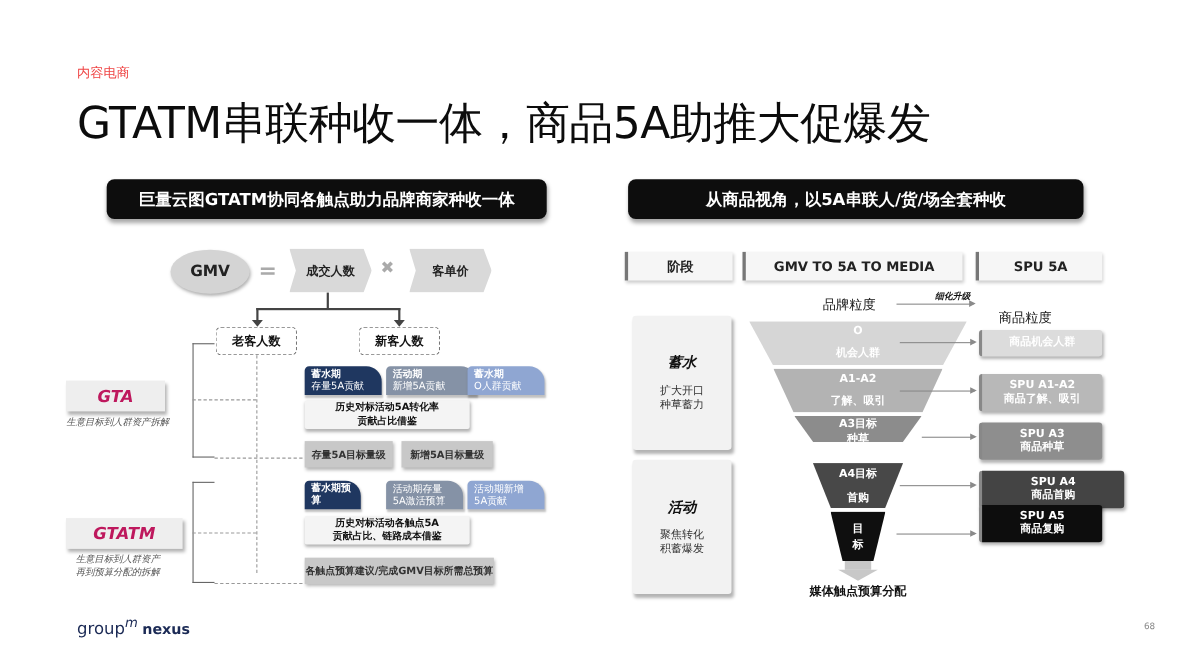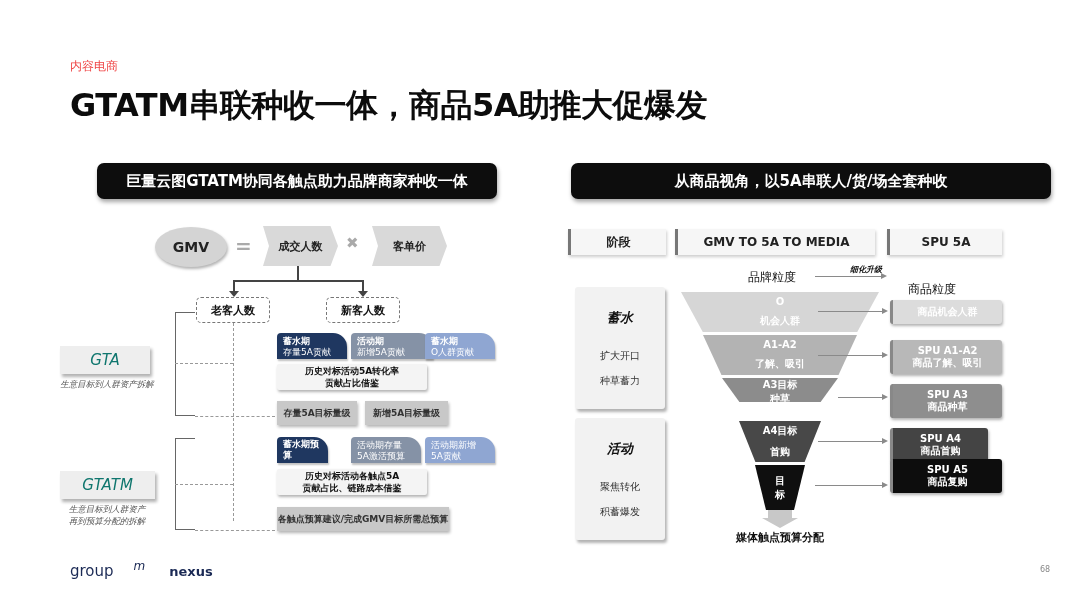--- a/index.html
+++ b/index.html
@@ -1,30 +1,30 @@
 <!DOCTYPE html>
 <html><head>
 <meta charset="utf-8">
 <style>
   * { box-sizing: border-box; margin: 0; padding: 0; }
   body { width: 1080px; height: 608px; background: #ffffff; font-family: "DejaVu Sans", sans-serif; position: relative; overflow: hidden; color: #111; }
   .abs { position: absolute; }
   .subtitle { left: 70px; top: 58px; font-size: 12px; color: #ef4444; }
-  .title { left: 70px; top: 84px; font-size: 32px; font-weight: bold; color: #0c0c0c; letter-spacing: -0.5px; }
+  .title { left: 70px; top: 84px; font-size: 40px; font-weight: normal; color: #0c0c0c; letter-spacing: -0.5px; }
   .banner { background: #0d0d0d; color: #fff; border-radius: 7px; font-size: 15px; font-weight: bold; display: flex; align-items: center; justify-content: center; box-shadow: 1px 3px 4px rgba(0,0,0,0.35); }
   .ellipse { background: #d4d4d4; border-radius: 50%; display:flex; align-items:center; justify-content:center; font-weight:bold; font-size:14px; color:#222; box-shadow: 1px 2px 3px rgba(0,0,0,0.3); }
   .chev { background: #d9d9d9; display:flex; align-items:center; justify-content:center; font-weight:bold; font-size:11px; color:#222; clip-path: polygon(0 0, 90% 0, 100% 50%, 90% 100%, 0 100%, 8% 50%); }
   .dashbox { border: 1px dashed #777; border-radius: 5px; display:flex; align-items:center; justify-content:center; font-size:11px; font-weight:bold; background:#fff; }
   .tab { border-radius: 4px 14px 0 0; color:#fff; font-size:9px; line-height:11px; padding:3px 6px; box-shadow: 1px 2px 2px rgba(0,0,0,0.25); }
   .whitebox { background:#f4f4f4; border-radius:2px; box-shadow: 1px 2px 3px rgba(0,0,0,0.3); display:flex; align-items:center; justify-content:center; text-align:center; font-size:9px; font-weight:bold; line-height:12px; }
   .graybox { background:#c8c8c8; box-shadow: 1px 2px 3px rgba(0,0,0,0.3); display:flex; align-items:center; justify-content:center; font-size:9px; font-weight:bold; color:#333; }
-  .label-card { background:#eeeeee; box-shadow: 2px 3px 3px rgba(0,0,0,0.3); display:flex; align-items:center; justify-content:center; font-style:italic; font-weight:normal; font-size:15px; color:#0f766e; }
+  .label-card { background:#eeeeee; box-shadow: 2px 3px 3px rgba(0,0,0,0.3); display:flex; align-items:center; justify-content:center; font-style:italic; font-weight:bold; font-size:15px; color:#be185d; }
   .italic-note { font-style:italic; font-size:8.5px; color:#555; text-align:center; line-height:12px; }
   .hdr { background:#f6f6f6; border-left:3px solid #777; box-shadow: 1px 2px 3px rgba(0,0,0,0.2); display:flex; align-items:center; justify-content:center; font-size:12px; font-weight:bold; color:#222; }
-  .stage { background:#f2f2f2; border-radius:3px; box-shadow: 2px 3px 3px rgba(0,0,0,0.3); display:flex; flex-direction:column; align-items:center; justify-content:center; text-align:center;gap:12px; }
+  .stage { background:#f2f2f2; border-radius:3px; box-shadow: 2px 3px 3px rgba(0,0,0,0.3); display:flex; flex-direction:column; align-items:center; justify-content:center; text-align:center; }
   .stage .nm { font-style:italic; font-weight:bold; font-size:13px; margin-bottom:10px; }
   .stage .ds { font-size:10px; line-height:13px; color:#333; }
   .seg { display:flex; flex-direction:column; align-items:center; justify-content:space-around; color:#fff; font-size:10px; font-weight:bold; }
   .spu { border-radius:3px; border-left:3px solid #888; display:flex; flex-direction:column; align-items:center; justify-content:center; font-size:10px; font-weight:bold; line-height:12px; color:#fff; box-shadow: 1px 2px 3px rgba(0,0,0,0.3); }
   .arrowline { height:1px; background:#8a8a8a; }
   .arrowline::after { content:""; position:absolute; right:-2px; top:-3px; border-left:6px solid #8a8a8a; border-top:3.5px solid transparent; border-bottom:3.5px solid transparent; }
 </style>
 </head>
 <body>
 
@@ -72,21 +72,21 @@
   <div style="font-weight:bold">蓄水期</div>
   <div>O人群贡献</div>
 </div>
 <div class="abs whitebox" style="left:277px;top:364px;width:150px;height:26px;flex-direction:column;">
   <div>历史对标活动5A转化率</div>
   <div>贡献占比借鉴</div>
 </div>
 <div class="abs graybox" style="left:277px;top:401px;width:80px;height:24px;">存量5A目标量级</div>
 <div class="abs graybox" style="left:365px;top:401px;width:83px;height:24px;">新增5A目标量级</div>
 
-<div class="abs label-card" style="left:60px;top:471px;width:95px;height:28px;">GTATM</div>
+<div class="abs label-card" style="left:60px;top:471px;width:106px;height:28px;">GTATM</div>
 <div class="abs italic-note" style="left:52px;top:503px;width:110px;">
   <div>生意目标到人群资产</div>
   <div>再到预算分配的拆解</div>
 </div>
 
 <div class="abs tab" style="left:277px;top:437px;width:51px;height:26px;background:#1f3760;display:flex;align-items:center;">
   <div style="font-weight:bold">蓄水期预算</div>
 </div>
 <div class="abs tab" style="left:351px;top:437px;width:70px;height:26px;background:#8592a6;">
   <div>活动期存量</div>
@@ -95,21 +95,21 @@
 <div class="abs tab" style="left:425px;top:437px;width:70px;height:26px;background:#8fa6d2;">
   <div>活动期新增</div>
   <div>5A贡献</div>
 </div>
 <div class="abs whitebox" style="left:277px;top:469px;width:150px;height:26px;flex-direction:column;">
   <div>历史对标活动各触点5A</div>
   <div>贡献占比、链路成本借鉴</div>
 </div>
 <div class="abs graybox" style="left:277px;top:507px;width:172px;height:24px;">各触点预算建议/完成GMV目标所需总预算</div>
 
-<div class="abs banner" style="left:571px;top:163px;width:480px;height:36px;">从商品视角，以5A串联人/货/场全套种收</div>
+<div class="abs banner" style="left:571px;top:163px;width:414px;height:36px;">从商品视角，以5A串联人/货/场全套种收</div>
 
 <div class="abs hdr" style="left:568px;top:229px;width:98px;height:26px;">阶段</div>
 <div class="abs hdr" style="left:675px;top:229px;width:200px;height:26px;">GMV TO 5A TO MEDIA</div>
 <div class="abs hdr" style="left:887px;top:229px;width:115px;height:26px;">SPU 5A</div>
 
 <div class="abs" style="left:748px;top:269px;font-size:12px;">品牌粒度</div>
 <div class="abs" style="left:812px;top:264px;width:70px;text-align:right;font-size:8px;font-style:italic;font-weight:bold;">细化升级</div>
 <div class="abs arrowline" style="left:815px;top:276px;width:70px;"></div>
 <div class="abs" style="left:908px;top:281px;font-size:12px;">商品粒度</div>
 
@@ -158,27 +158,27 @@
   <div>商品机会人群</div>
 </div>
 <div class="abs spu" style="left:890px;top:340px;width:112px;height:34px;background:#b8b8b8;">
   <div>SPU A1-A2</div>
   <div>商品了解、吸引</div>
 </div>
 <div class="abs spu" style="left:890px;top:384px;width:112px;height:34px;background:#8e8e8e;">
   <div>SPU A3</div>
   <div>商品种草</div>
 </div>
-<div class="abs spu" style="left:890px;top:428px;width:98px;height:34px;background:#444444;">
+<div class="abs spu" style="left:890px;top:428px;width:132px;height:34px;background:#444444;">
   <div>SPU A4</div>
   <div>商品首购</div>
 </div>
 <div class="abs spu" style="left:890px;top:459px;width:112px;height:34px;background:#0d0d0d;">
   <div>SPU A5</div>
   <div>商品复购</div>
 </div>
 
-<div class="abs" style="left:70px;top:562px;display:flex;align-items:baseline;gap:20px;">
+<div class="abs" style="left:70px;top:562px;display:flex;align-items:baseline;">
   <span style="font-size:15px;color:#1b2a55;">group</span>
   <span style="font-size:12px;font-style:italic;color:#1b2a55;position:relative;top:-6px;margin-right:4px;">m</span>
   <span style="font-size:13px;font-weight:bold;color:#1b2a55;">nexus</span>
 </div>
 <div class="abs" style="left:1040px;top:565px;font-size:8px;color:#888;">68</div>
 
 </body></html>

